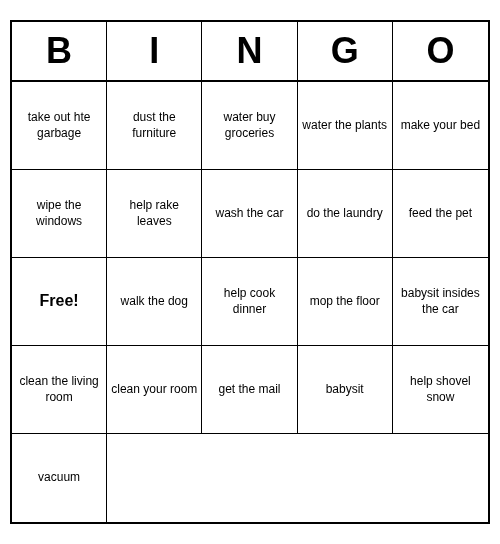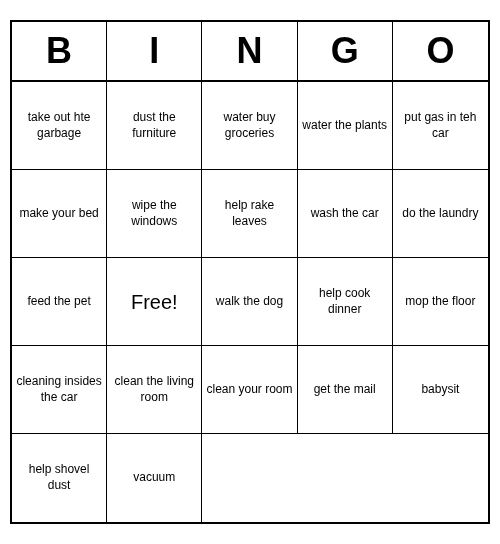--- a/index.html
+++ b/index.html
@@ -48,52 +48,51 @@
       justify-content: center;
       line-height: 1.3;
     }
     .bingo-cell:nth-child(5n) {
       border-right: none;
     }
     .bingo-cell:nth-child(n+21) {
       border-bottom: none;
     }
     .free-cell {
-      font-size: 20px;
-      font-weight: normal;
+      font-size: 16px;
+      font-weight: bold;
     }
   </style>
 </head>
 <body>
 
 <div class="bingo-card">
   <div class="bingo-header">
   <div class="bingo-header-cell">B</div>
       <div class="bingo-header-cell">I</div>
       <div class="bingo-header-cell">N</div>
       <div class="bingo-header-cell">G</div>
       <div class="bingo-header-cell">O</div>
     </div>
   <div class="bingo-grid">
   <div class="bingo-cell">take out hte garbage</div>
       <div class="bingo-cell">dust the furniture</div>
       <div class="bingo-cell">water buy groceries</div>
       <div class="bingo-cell">water the plants</div>
-      <div class="bingo-cell">put gas in teh car</div>
       <div class="bingo-cell">make your bed</div>
       <div class="bingo-cell">wipe the windows</div>
       <div class="bingo-cell">help rake leaves</div>
       <div class="bingo-cell">wash the car</div>
       <div class="bingo-cell">do the laundry</div>
       <div class="bingo-cell">feed the pet</div>
       <div class="bingo-cell free-cell">Free!</div>
       <div class="bingo-cell">walk the dog</div>
       <div class="bingo-cell">help cook dinner</div>
       <div class="bingo-cell">mop the floor</div>
-      <div class="bingo-cell">cleaning insides the car</div>
+      <div class="bingo-cell">babysit insides the car</div>
       <div class="bingo-cell">clean the living room</div>
       <div class="bingo-cell">clean your room</div>
       <div class="bingo-cell">get the mail</div>
       <div class="bingo-cell">babysit</div>
-      <div class="bingo-cell">help shovel dust</div>
+      <div class="bingo-cell">help shovel snow</div>
       <div class="bingo-cell">vacuum</div>
     </div>
 </div>
 
 </body></html>

